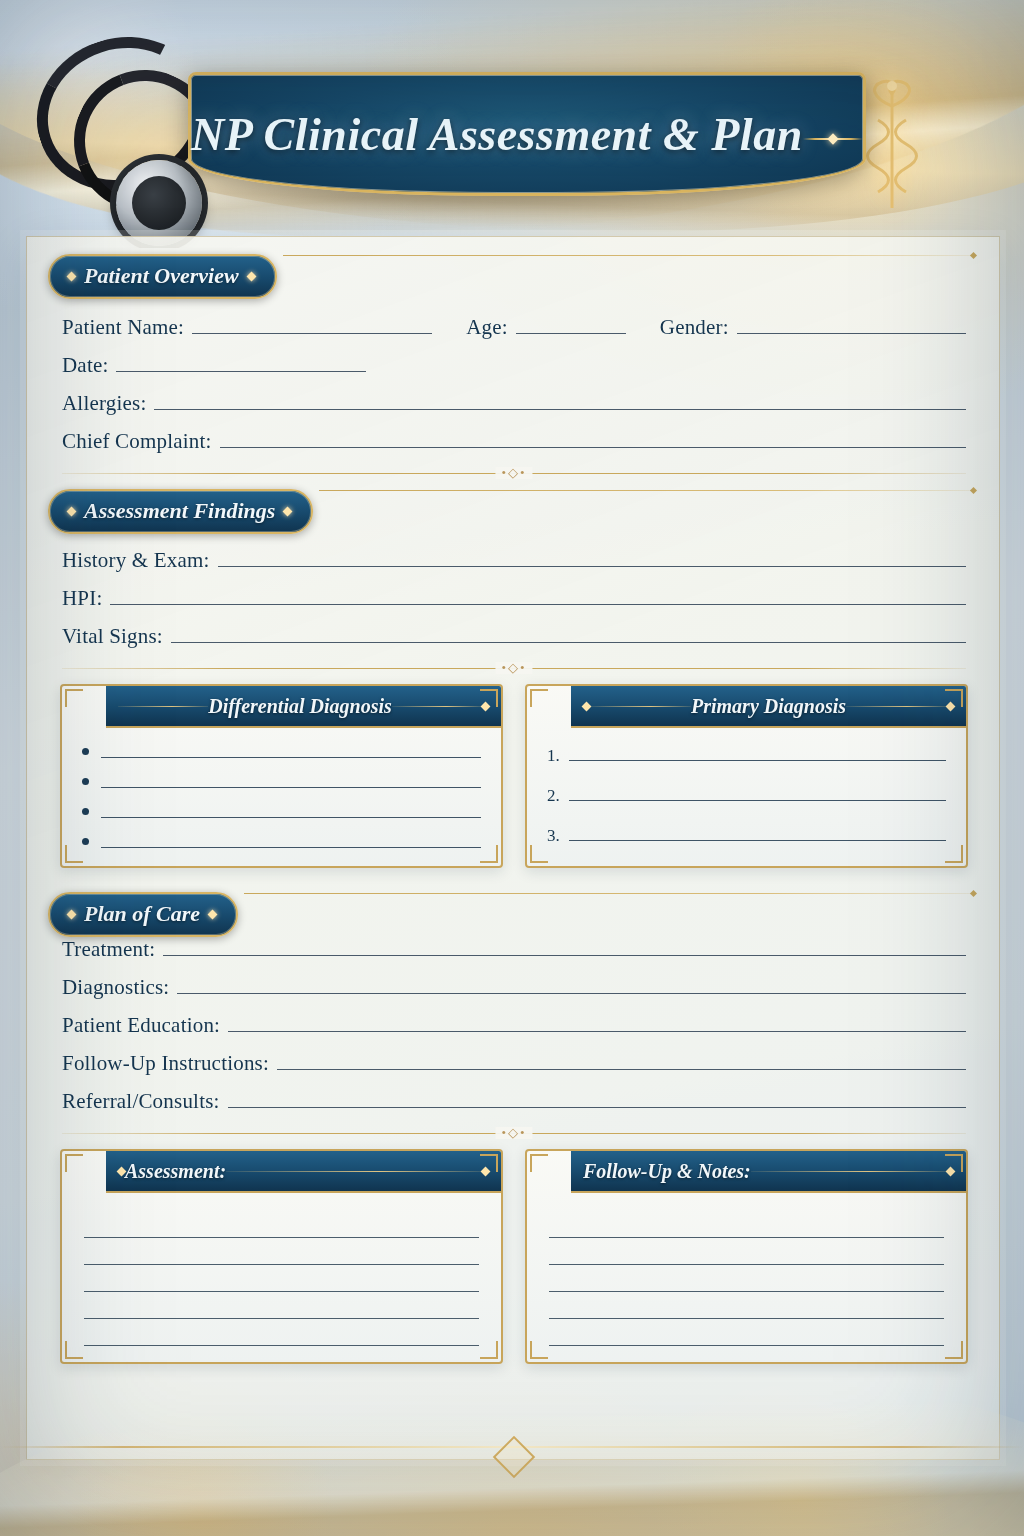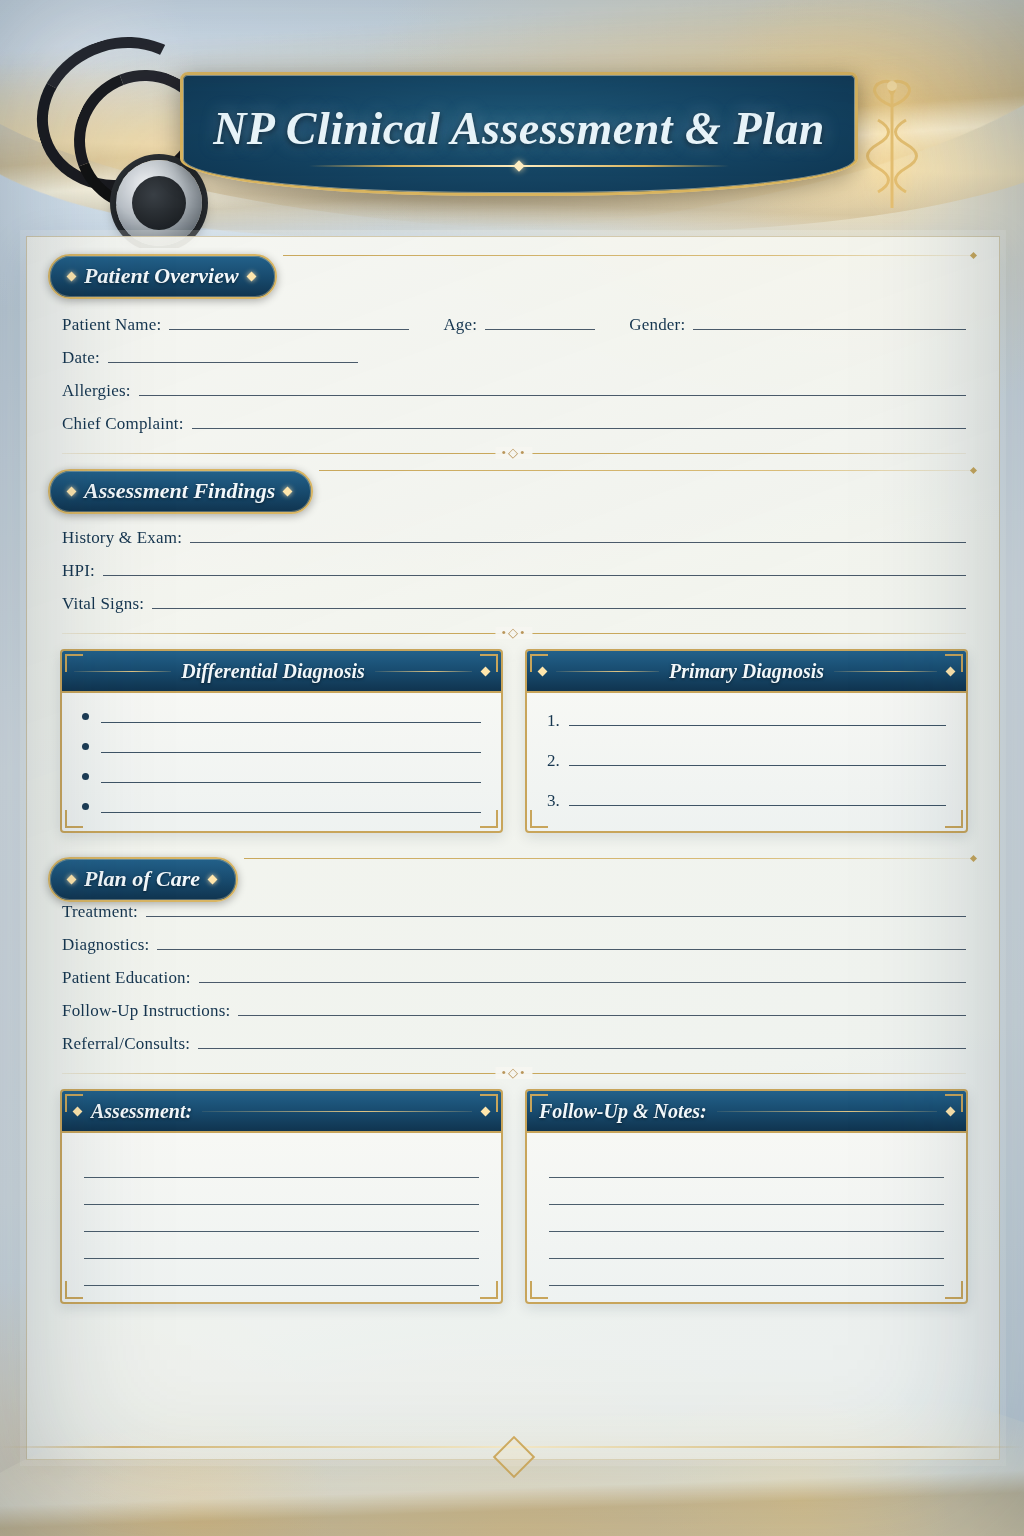--- a/index.html
+++ b/index.html
@@ -55,29 +55,28 @@
     position: absolute;
     left: -80px; top: -100px;
     width: 1220px; height: 330px;
     border-radius: 0 0 55% 60%;
     background: linear-gradient(180deg, rgba(255,255,255,0) 55%, rgba(255,231,176,0.6) 78%, rgba(180,140,70,0.25) 92%, rgba(255,255,255,0) 100%);
     transform: rotate(2deg);
   }
 
   .title-plate {
     position: absolute;
-    left: 180px; top: 72px;
+    left: 188px; top: 72px;
     width: 672px; height: 118px;
     background:
       radial-gradient(ellipse at 50% 40%, #1e5877 0%, #164766 45%, #0e3450 100%);
     border: 3px solid #d9b45e;
     border-radius: 8px 8px 46% 46% / 8px 8px 30% 30%;
     box-shadow: 0 0 0 1px rgba(255,240,200,0.5) inset, 0 6px 24px rgba(0,0,0,0.35);
     display: flex;
-    flex-direction: column;
     align-items: center;
     justify-content: center;
   }
   .title-plate .title {
     color: #eaf6fb;
     font-size: 46px;
     font-style: italic;
     font-weight: bold;
     letter-spacing: 0.5px;
     text-shadow: 0 2px 6px rgba(0,0,0,0.55), 0 0 18px rgba(200,230,255,0.35);
@@ -206,21 +205,21 @@
     background: #c9a85c;
     transform: rotate(45deg);
   }
 
   
   .fields { margin: 16px 32px 0 36px; }
   .frow {
     display: flex;
     align-items: baseline;
     margin-bottom: 13px;
-    font-size: 17px;
+    font-size: 21px;
     color: #163a57;
   }
   .flabel {
     white-space: nowrap;
     font-family: "Liberation Serif", serif;
     letter-spacing: 0.2px;
     color: #15354f;
   }
   .fline {
     flex: 1 1 auto;
@@ -271,27 +270,27 @@
     overflow: hidden;
     position: relative;
   }
   .box-head {
     height: 40px;
     background: linear-gradient(180deg, #23618a 0%, #17496c 55%, #10344f 100%);
     border-bottom: 2px solid #c8a55b;
     display: flex;
     align-items: center;
     justify-content: center;
-    gap: 10px;
     padding: 0 12px;
     color: #f1f7fa;
     font-style: italic;
     font-weight: bold;
     font-size: 20px;
     text-shadow: 0 1px 3px rgba(0,0,0,0.55);
+    margin-left: 44px;
   }
   .box-head .hrule {
     flex: 1 1 auto;
     height: 1px;
     background: linear-gradient(90deg, rgba(224,196,130,0.1), #e0c482 60%, rgba(224,196,130,0.15));
   }
   .box-head .hdia {
     width: 7px; height: 7px;
     background: #ffe6ac;
     transform: rotate(45deg);

